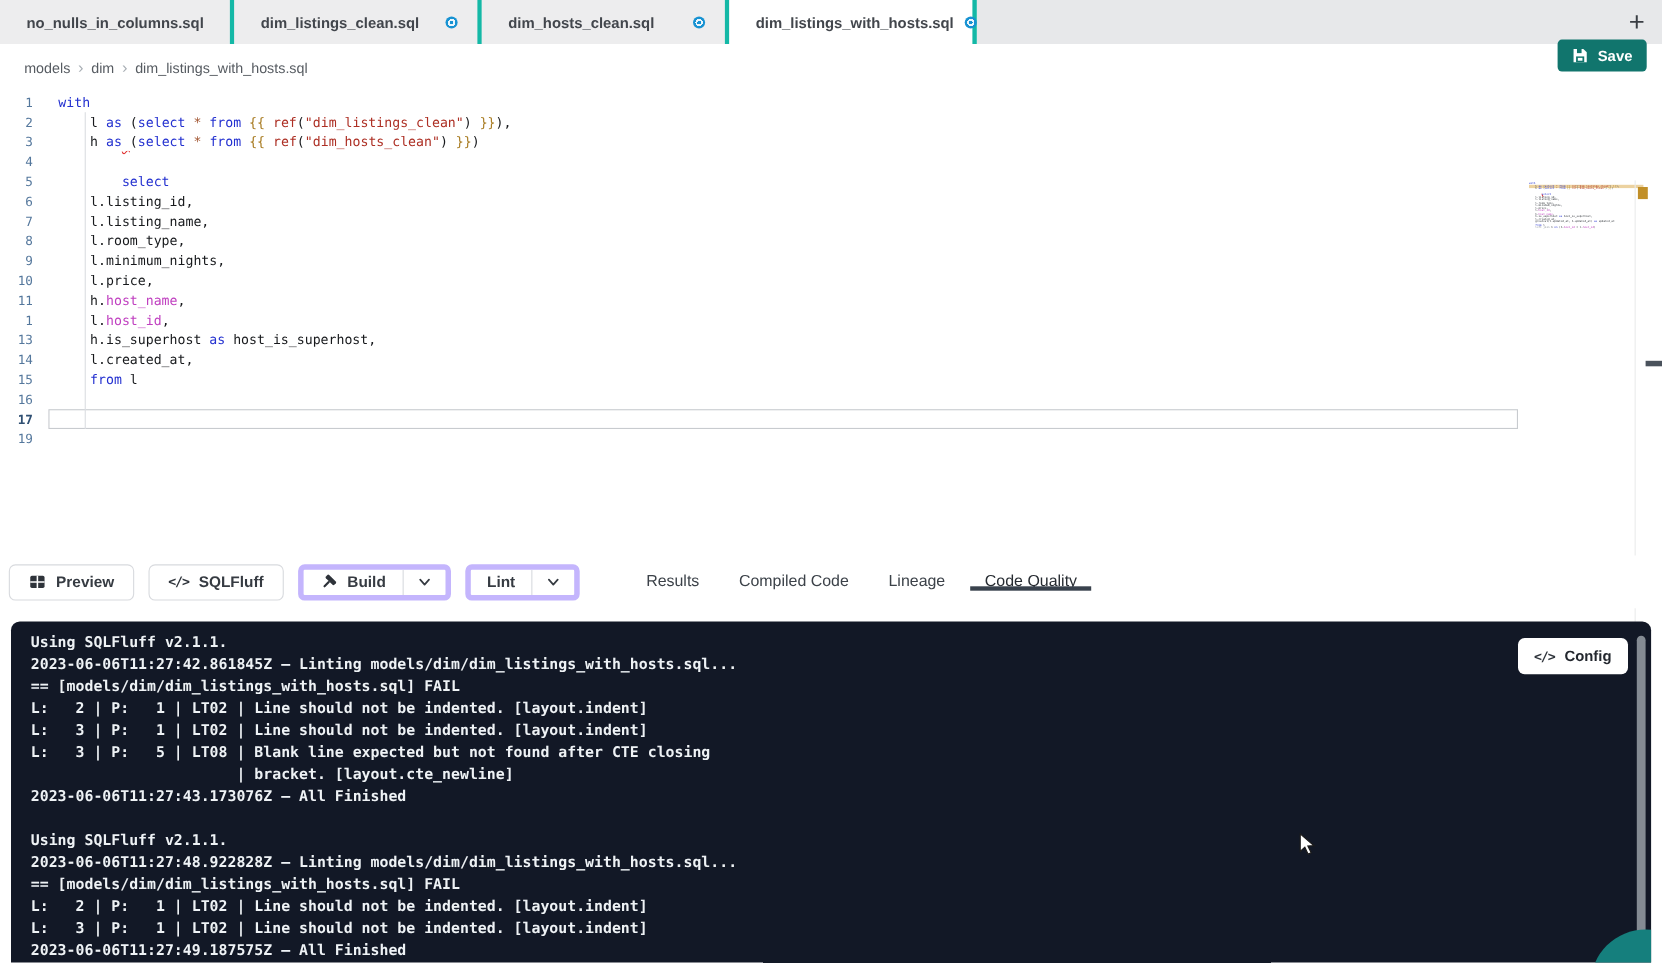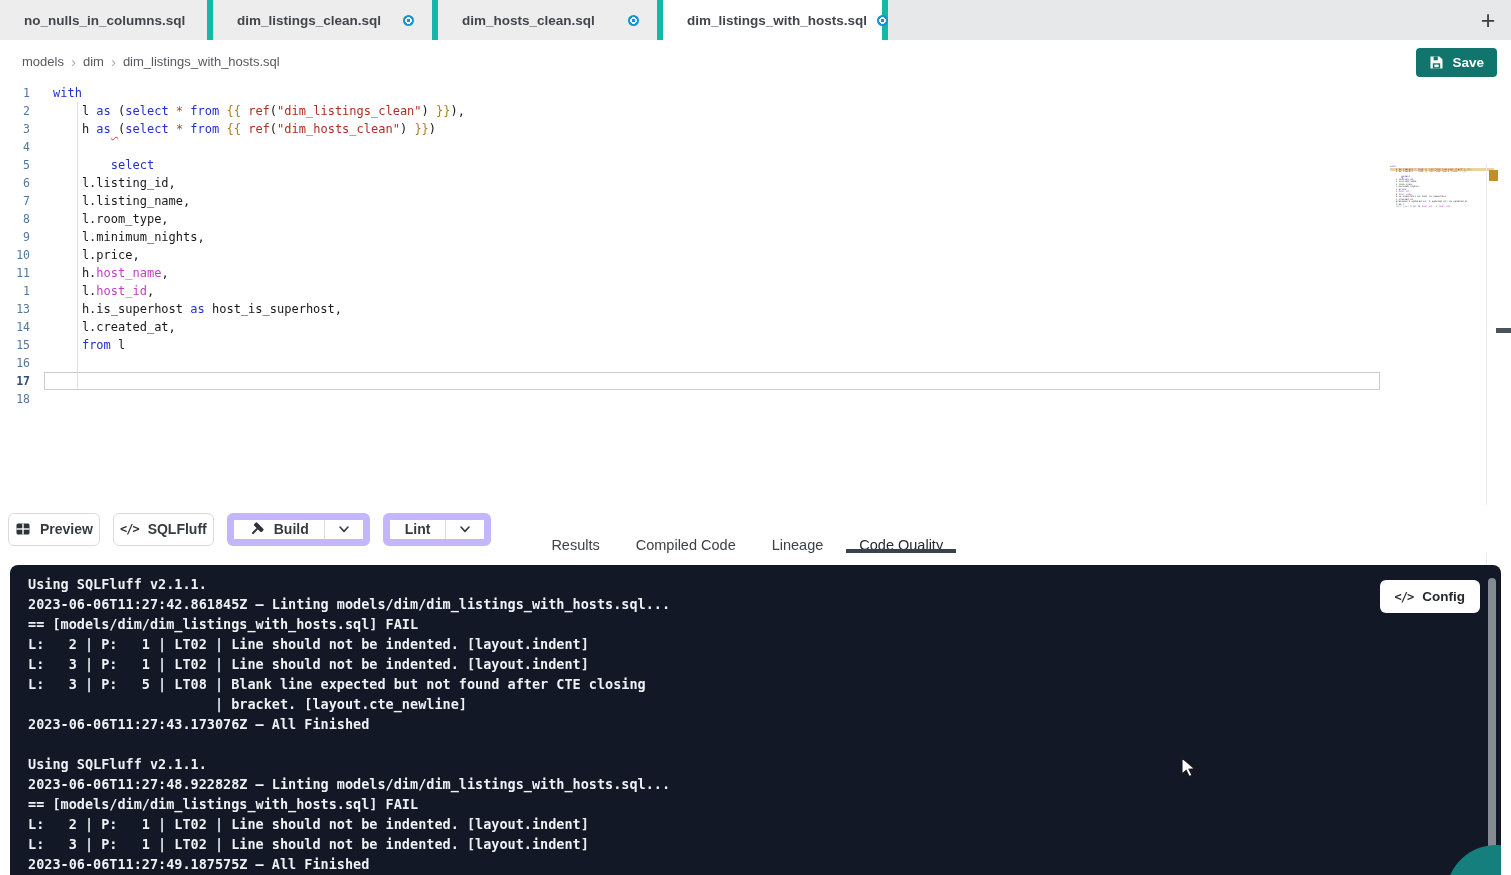--- a/index.html
+++ b/index.html
@@ -7,35 +7,35 @@
   body {
     width:1511px; height:875px; position:relative; overflow:hidden;
     background:#ffffff; font-family:"Liberation Sans", sans-serif;
     -webkit-font-smoothing:antialiased;
   }
 
   
   .tabbar { position:absolute; top:0; left:0; right:0; height:40px;
     background:#e7e8ea; display:flex; align-items:stretch; }
   .ftab { width:225px; display:flex; align-items:center; justify-content:space-between;
-    padding:0 18px 0 24px; background:#ededee; border-right:6px solid #14b8a6;
+    padding:0 18px 0 24px; background:#ededee; border-right:4px solid #14b8a6;
     font-size:13.5px; font-weight:700; color:#42464c; cursor:pointer; }
   .ftab:first-child { width:213px; }
   .ftab.active { background:#ffffff; }
   .dot { width:11px; height:11px; border-radius:50%; flex:0 0 auto; margin-left:10px;
     background:radial-gradient(circle at 50% 50%, #1792d2 0 1.7px, #eaf5fc 1.7px 3.3px, #1792d2 3.3px 100%); }
   .newtab { margin-left:auto; width:46px; display:flex; align-items:center; justify-content:center;
     font-size:25px; font-weight:300; color:#3a3e44; cursor:pointer; }
 
   
   .crumbrow { position:absolute; top:40px; left:0; right:0; height:42px; background:#fff;
     display:flex; align-items:center; padding-left:22px; }
   .crumb { font-size:13px; color:#565b61; }
   .crumb-sep { color:#a8aeb4; margin:0 7px; font-size:15px; line-height:1; }
-  .savebtn { position:absolute; top:48px; right:14px; height:29px; padding:0 13px;
+  .savebtn { position:absolute; top:36px; right:14px; height:29px; padding:0 13px;
     background:#11756d; border:none; border-radius:4px; color:#fff;
     display:flex; align-items:center; gap:8px; font-size:13.5px; font-weight:700;
     font-family:"Liberation Sans",sans-serif; cursor:pointer; }
 
   
   .editor { position:absolute; top:82px; left:0; right:0; height:423px; background:#fff;
     font-family:"DejaVu Sans Mono", monospace; font-size:12px; }
   .gutter { position:absolute; left:0; top:2px; width:30px; text-align:right; }
   .lnum { height:18px; line-height:18px; font-size:11.5px; color:#54779c; }
   .lnum.active { color:#2f4f72; font-weight:bold; }
@@ -60,30 +60,30 @@
     font-family:"DejaVu Sans Mono",monospace; font-size:2.4px; }
   .minimap .cline { height:2.5px; line-height:2.5px; white-space:pre; color:#33373c; }
   .ruler-line { position:absolute; left:1486px; top:82px; width:1px; height:423px; background:#eaebec; }
   .warn-marker { position:absolute; left:1489px; top:88px; width:9px; height:11px; background:#c18f28; }
   .scroll-dash { position:absolute; left:1496px; top:246px; width:15px; height:5px; background:#4a525c; }
 
   
   .toolbar { position:absolute; top:505px; left:0; right:0; height:48px; background:#fff;
     display:flex; align-items:center; padding-left:8px; }
   .tbtn { height:33px; border:1px solid #d8dade; border-radius:6px; background:#fff;
-    display:flex; align-items:center; gap:9px; padding:0 6px; margin-right:13px;
+    display:flex; align-items:center; gap:9px; padding:0 17px; margin-right:13px;
     font-size:14px; font-weight:600; color:#363b42; font-family:"Liberation Sans",sans-serif; cursor:pointer;text-align:right; }
-  .tgroup { display:flex; align-items:stretch; height:33px; border:7px solid #c4b5fd;
+  .tgroup { display:flex; align-items:stretch; height:33px; border:5px solid #c4b5fd;
     border-radius:6px; margin-right:13px; overflow:hidden; background:#fff; }
   .tgroup .part { display:flex; align-items:center; gap:9px; padding:0 15px;
     font-size:14px; font-weight:600; color:#363b42; cursor:pointer; }
   .tgroup .part.chev { border-left:1px solid #d8dade; padding:0 12px; }
   .codeglyph { font-family:"DejaVu Sans Mono",monospace; font-size:12px; font-weight:bold; color:#2e333a; letter-spacing:-1px; }
 
-  .ptabs { display:flex; align-items:flex-end; gap:30px; margin-left:44px; height:48px; }
+  .ptabs { display:flex; align-items:center; gap:30px; margin-left:44px; height:48px; }
   .ptab { position:relative; display:flex; align-items:center; padding:0 3px;
     font-size:14.5px; color:#3c4249; cursor:pointer; }
   .ptab.active { color:#262b31; }
   .ptab.active::after { content:""; position:absolute; left:-10px; right:-10px; bottom:0;
     height:4px; background:#39424d; }
 
   
   .terminal { position:absolute; left:10px; top:565px; width:1491px; height:320px;
     background:#121826; border-radius:8px; overflow:hidden; }
   .term-pre { margin:0; padding:9px 0 0 18px; font-family:"DejaVu Sans Mono",monospace;
@@ -155,21 +155,21 @@
       <div class="lnum">8</div>
       <div class="lnum">9</div>
       <div class="lnum">10</div>
       <div class="lnum">11</div>
       <div class="lnum">1</div>
       <div class="lnum">13</div>
       <div class="lnum">14</div>
       <div class="lnum">15</div>
       <div class="lnum">16</div>
       <div class="lnum active">17</div>
-      <div class="lnum">18</div>
+      <div class="lnum">19</div>
     </div>
   <div class="indent-guide"></div>
   <div class="codecol">
       <div class="cline"><span class="tk-kw">with</span></div>
       <div class="cline"><span class="tk-t">    l </span><span class="tk-kw">as</span><span class="tk-t"> (</span><span class="tk-kw">select</span><span class="tk-t"> </span><span class="tk-st">*</span><span class="tk-t"> </span><span class="tk-kw">from</span><span class="tk-t"> </span><span class="tk-jj">{{</span><span class="tk-t"> </span><span class="tk-fn">ref</span><span class="tk-t">(</span><span class="tk-str">"dim_listings_clean"</span><span class="tk-t">)</span><span class="tk-t"> </span><span class="tk-jj">}}</span><span class="tk-t">),</span></div>
       <div class="cline"><span class="tk-t">    h </span><span class="tk-kw">as</span><span class="tk-sq"> </span><span class="tk-t">(</span><span class="tk-kw">select</span><span class="tk-t"> </span><span class="tk-st">*</span><span class="tk-t"> </span><span class="tk-kw">from</span><span class="tk-t"> </span><span class="tk-jj">{{</span><span class="tk-t"> </span><span class="tk-fn">ref</span><span class="tk-t">(</span><span class="tk-str">"dim_hosts_clean"</span><span class="tk-t">)</span><span class="tk-t"> </span><span class="tk-jj">}}</span><span class="tk-t">)</span></div>
       <div class="cline"></div>
       <div class="cline"><span class="tk-t">        </span><span class="tk-kw">select</span></div>
       <div class="cline"><span class="tk-t">    l.listing_id,</span></div>
       <div class="cline"><span class="tk-t">    l.listing_name,</span></div>

